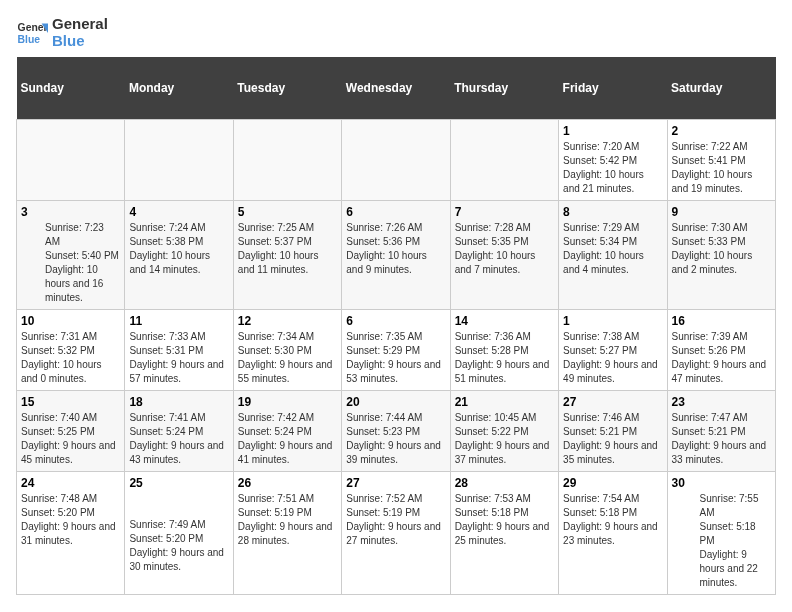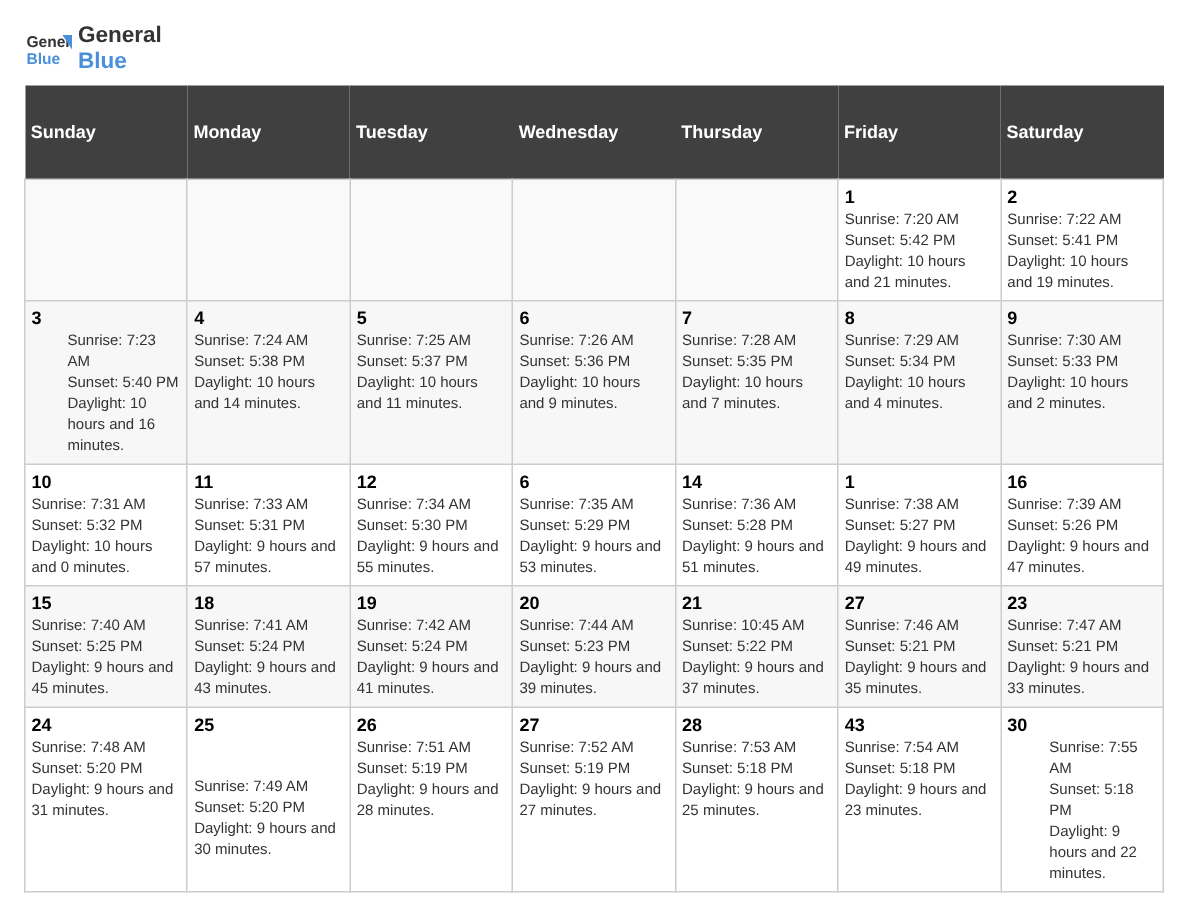--- a/index.html
+++ b/index.html
@@ -280,21 +280,21 @@
 Sunset: 5:19 PM
 Daylight: 9 hours and 27 minutes.</div>
         </td>
         <td>
           <div class="day-num">28</div>
           <div class="day-info" style="white-space: pre-line;">Sunrise: 7:53 AM
 Sunset: 5:18 PM
 Daylight: 9 hours and 25 minutes.</div>
         </td>
         <td>
-          <div class="day-num">43</div>
+          <div class="day-num">29</div>
           <div class="day-info" style="white-space: pre-line;">Sunrise: 7:54 AM
 Sunset: 5:18 PM
 Daylight: 9 hours and 23 minutes.</div>
         </td>
         <td>
           <div class="day-num">30</div>
           <div class="day-info" style="white-space: pre-line; margin-left: 28px;">Sunrise: 7:55 AM
 Sunset: 5:18 PM
 Daylight: 9 hours and 22 minutes.</div>
         </td>

